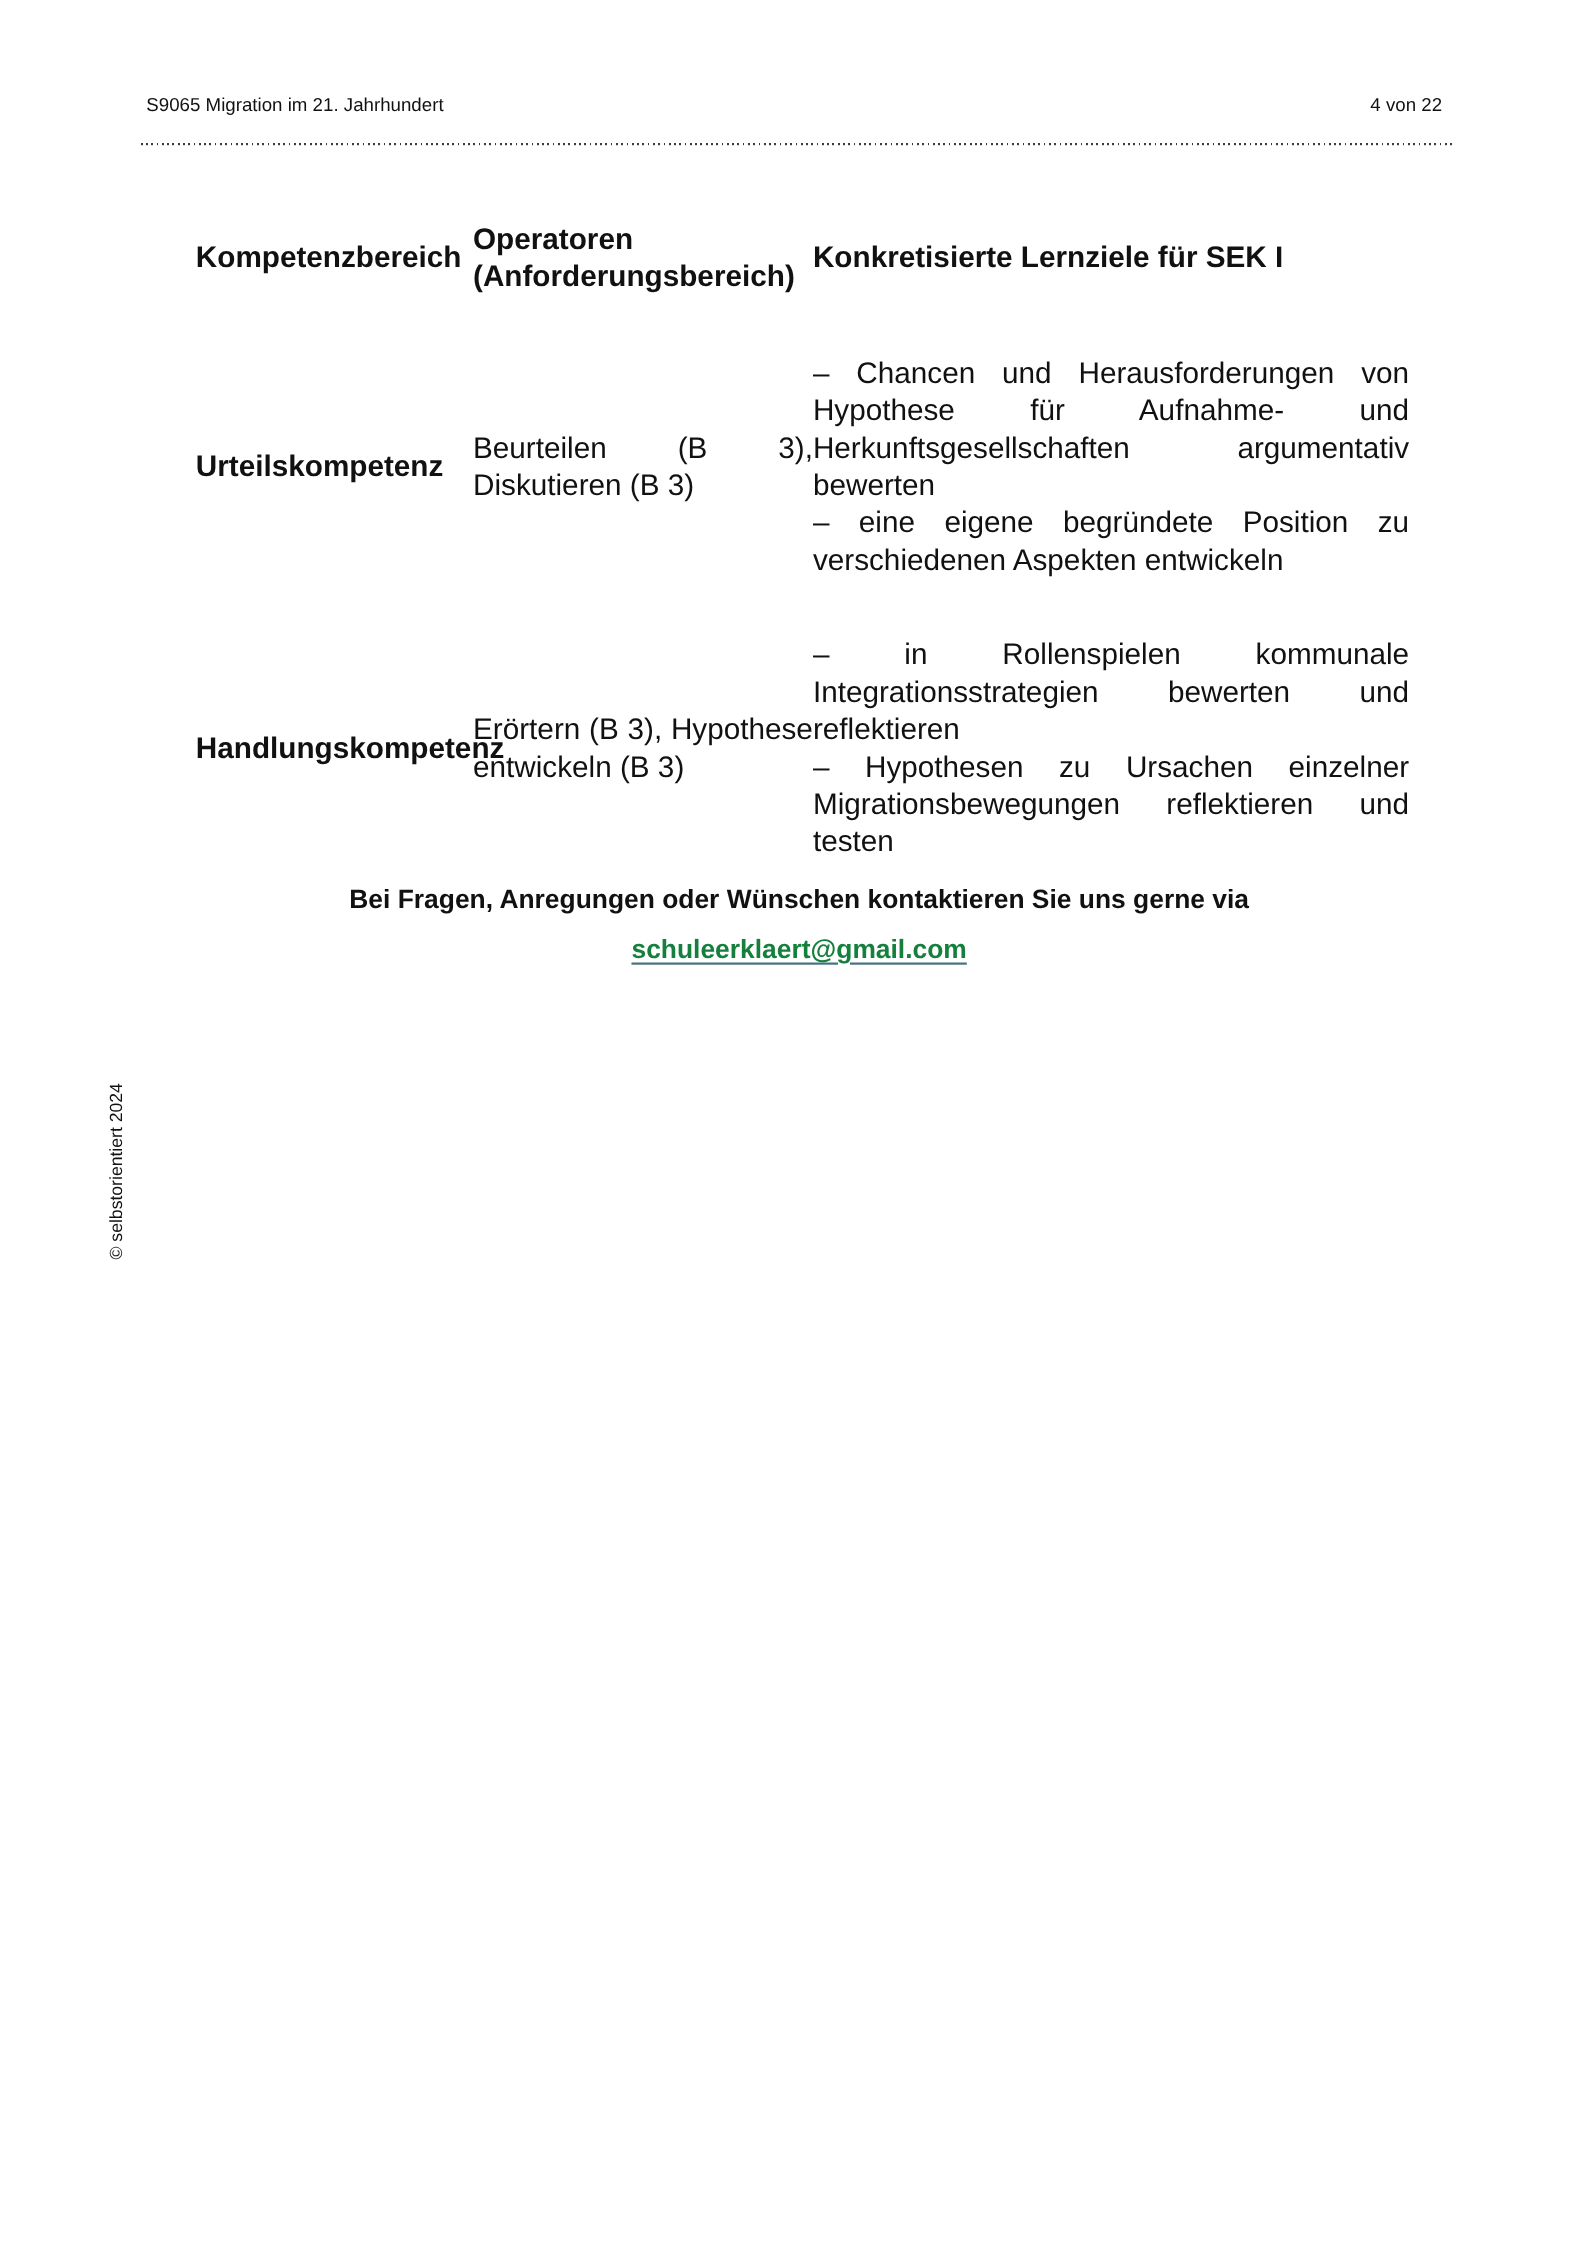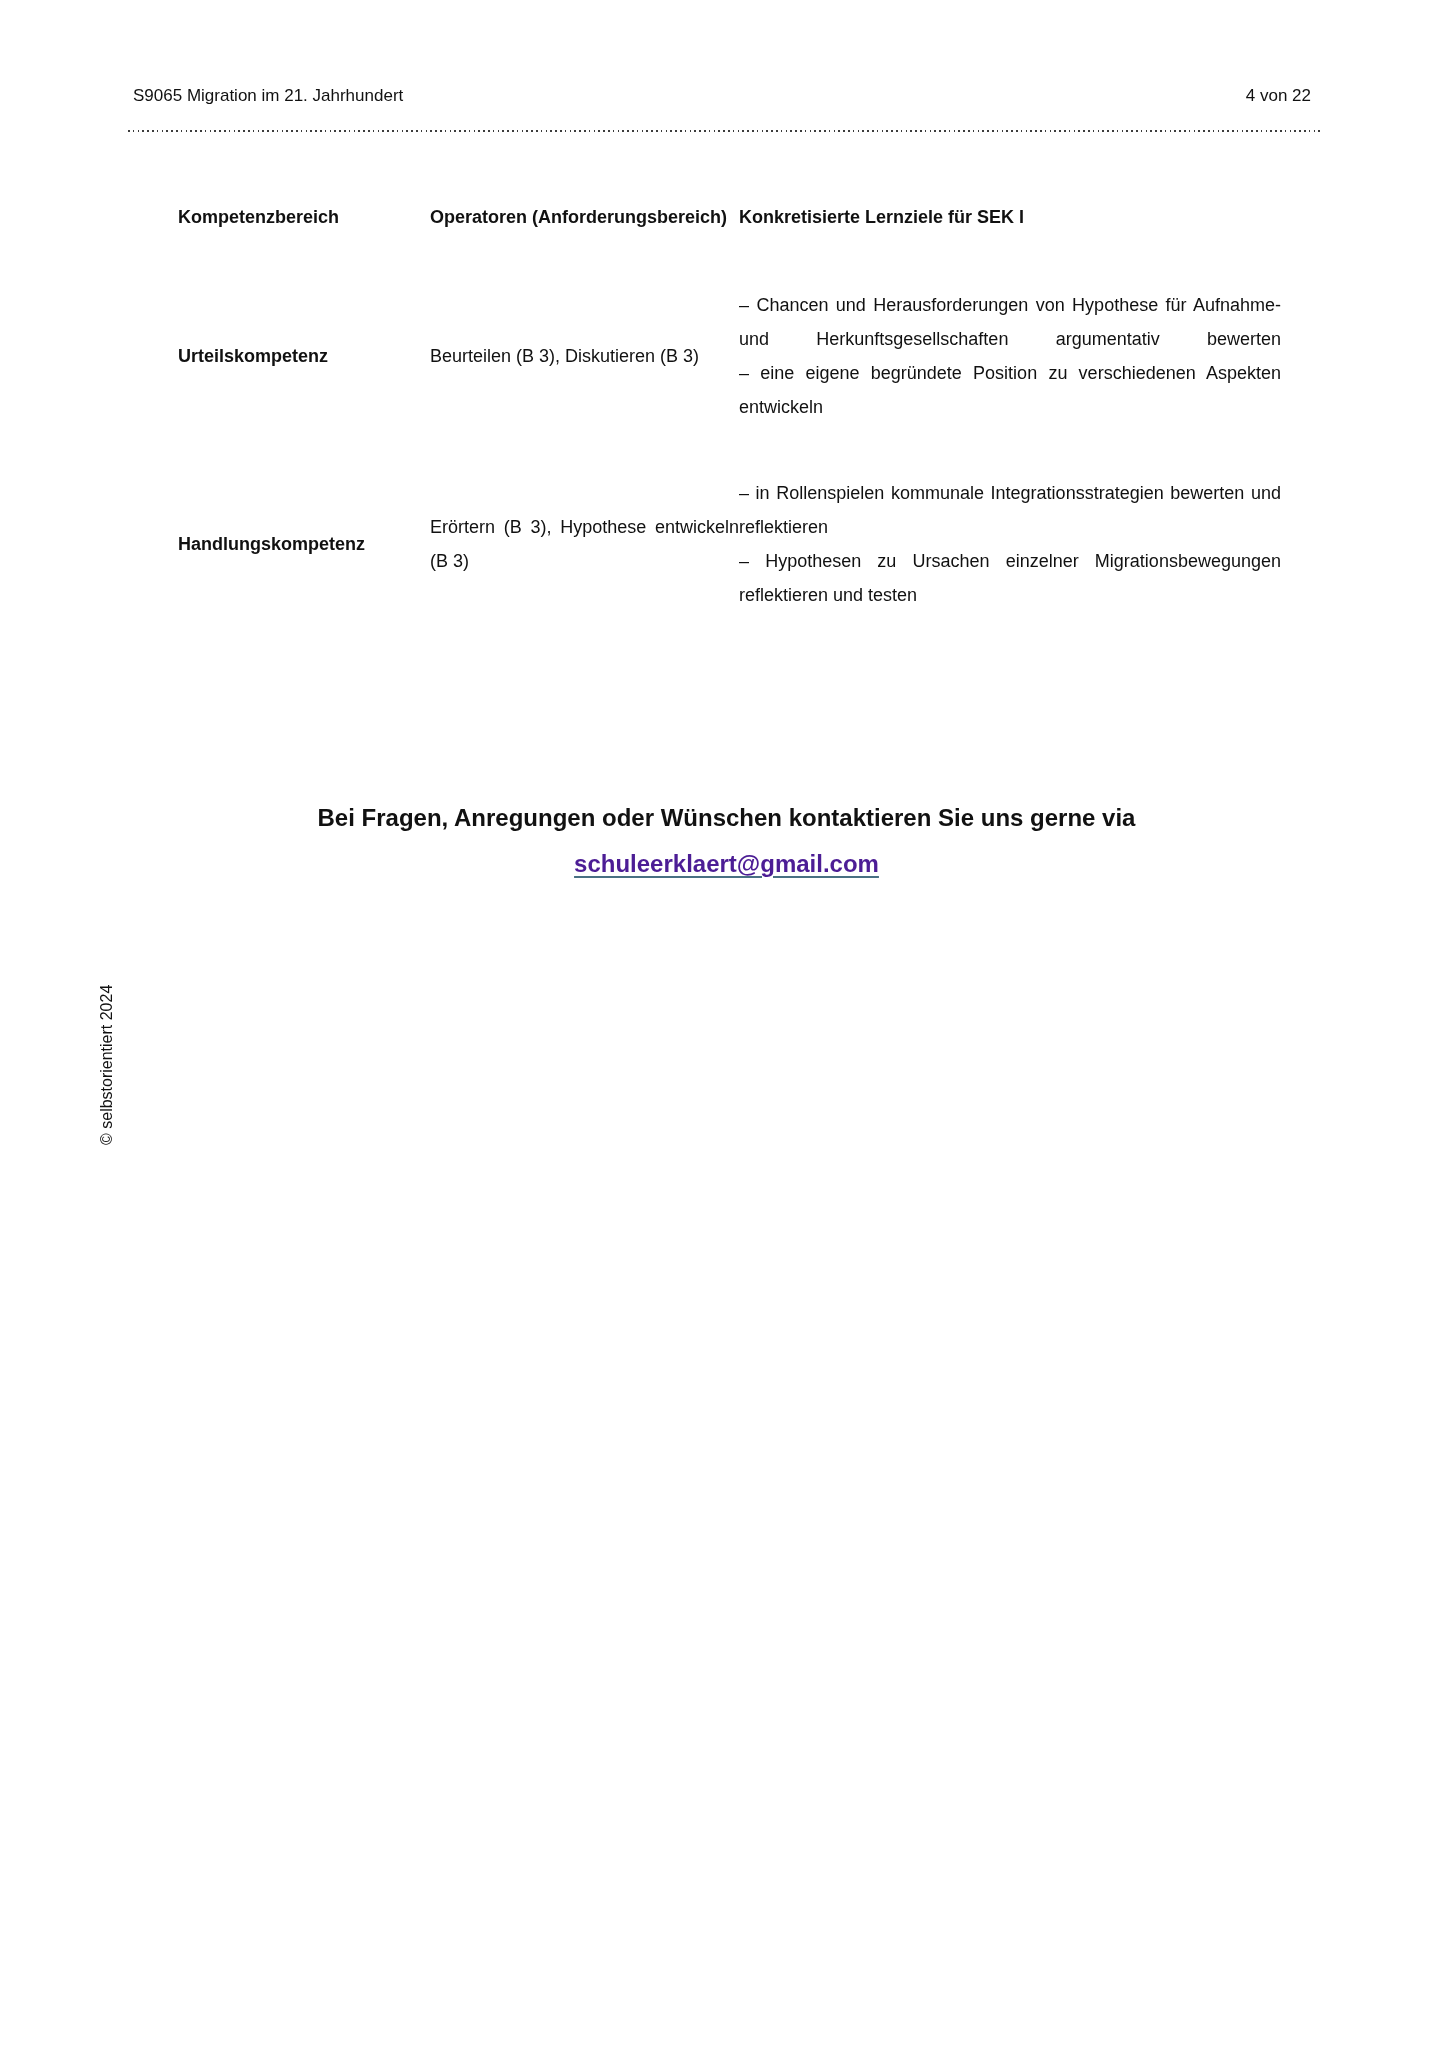--- a/index.html
+++ b/index.html
@@ -18,42 +18,42 @@
     font-size:17px;line-height:24px;
   }
   .header-rule{
     position:absolute;left:128px;top:130px;width:1192px;height:2px;
     background-image:repeating-linear-gradient(to right,#3c3c3c 0 1.6px,transparent 1.6px 4.8px);
   }
   
   table.kompetenz{
     position:absolute;left:178px;top:172px;
     width:1107px;border-collapse:collapse;table-layout:fixed;
-    font-size:18px;line-height:34px;
+    font-size:27px;line-height:34px;
   }
   table.kompetenz th{
     font-weight:700;text-align:left;vertical-align:middle;
     padding:28px 0;
   }
   table.kompetenz td{
     vertical-align:middle;
     padding:26px 0;
   }
   .col1{font-weight:700;padding-right:12px !important;}
   .col2{text-align:justify;margin-left:42px;}
   .col3{text-align:justify;padding-right:4px !important;}
   .col3 p{margin:0;text-align:justify;}
   .stretch-last{text-align-last:justify;}
   
   .contact{
     position:absolute;left:133px;top:795px;width:1187px;
     text-align:center;font-weight:700;font-size:24px;line-height:46px;
   }
   .contact a{
-    color:#4c1d95;text-decoration:underline;
+    color:#15803d;text-decoration:underline;
     text-decoration-color:#487082;text-underline-offset:4px;
     font-weight:700;cursor:pointer;
   }
   
   .copyright-vertical{
     position:absolute;left:96px;top:1145px;width:205px;
     font-size:16px;line-height:21px;white-space:nowrap;
     transform:rotate(-90deg);transform-origin:0 0;
   }
 </style>

